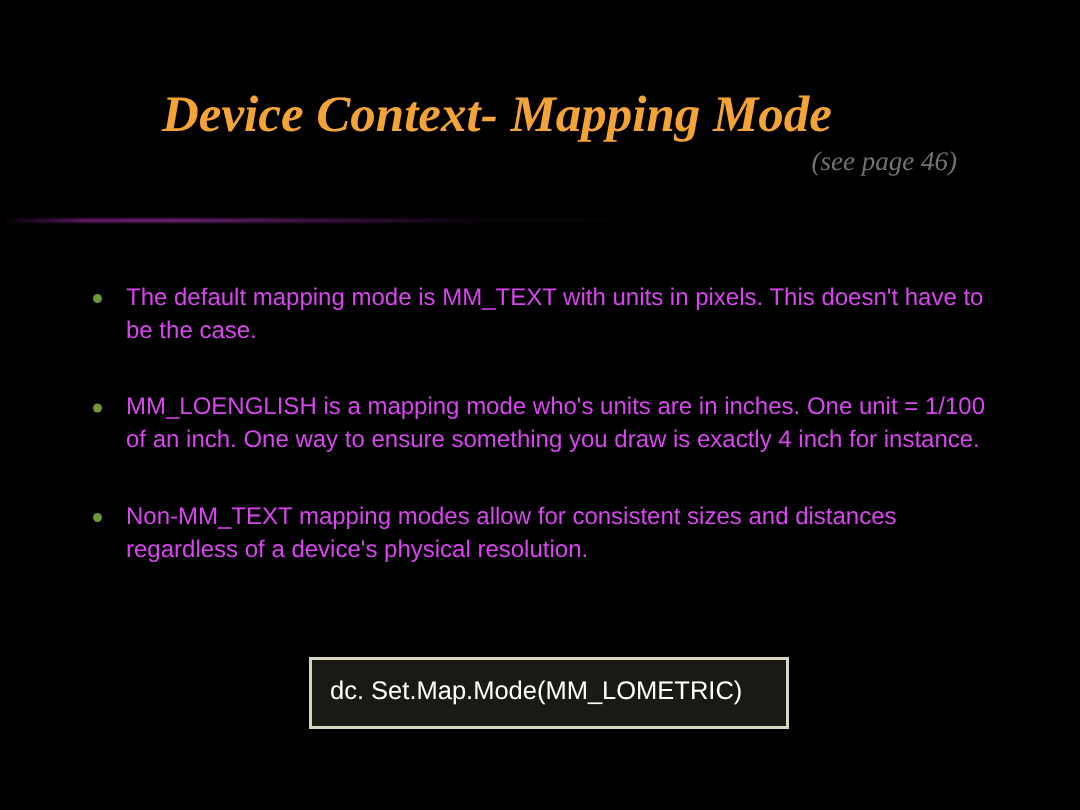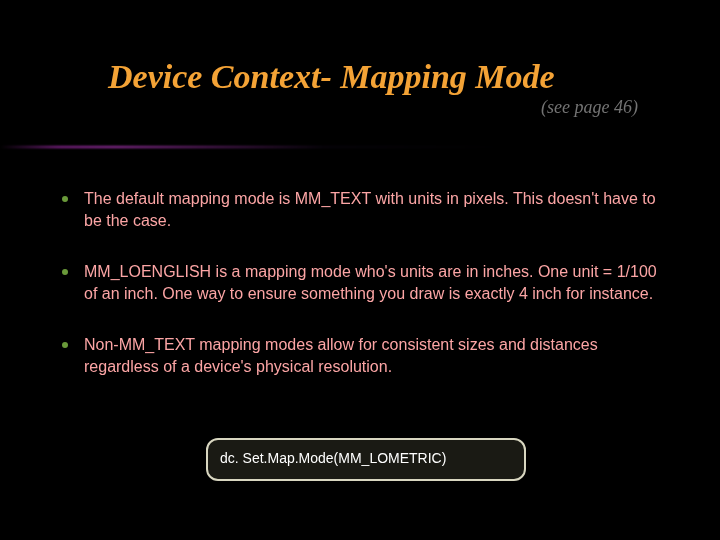--- a/index.html
+++ b/index.html
@@ -1,15 +1,15 @@
 <!DOCTYPE html>
 <html><head>
 <meta charset="utf-8">
 <style>
-  * { margin: 0; padding: 0; box-sizing: border-box; border-radius: 12px; }
+  * { margin: 0; padding: 0; box-sizing: border-box; }
   html, body { width: 720px; height: 540px; overflow: hidden; }
   body {
     background: #000000;
     font-family: Verdana, Geneva, sans-serif;
     color: #ffffff;
     position: relative;
   }
   .slide {
     width: 720px;
     height: 540px;
@@ -71,34 +71,34 @@
     height: 6px;
     border-radius: 50%;
     background: #6a9a3a;
     margin-top: 8px;
     margin-right: 16px;
     flex-shrink: 0;
   }
   .bullet-text {
     font-size: 16px;
     line-height: 1.35;
-    color: #fca5a5;
+    color: #d946ef;
   }
   .code-box {
     position: absolute;
     left: 206px;
     top: 438px;
     width: 320px;
     background: #1a1a14;
     border: 2px solid #d8d6c0;
     padding: 8px 12px 10px 12px;
   }
   .code-line {
     font-family: Verdana, Geneva, sans-serif;
-    font-size: 14px;
+    font-size: 17px;
     color: #ffffff;
     line-height: 1.5;
     margin-bottom: 8px;
   }
   .code-line:last-child { margin-bottom: 0; }
 </style>
 </head>
 <body>
 
 <div class="slide">

